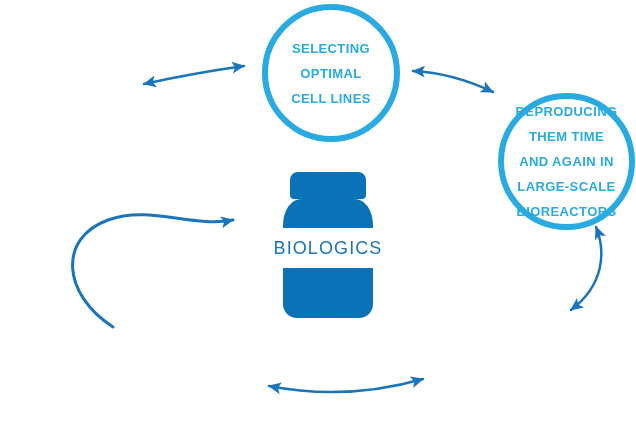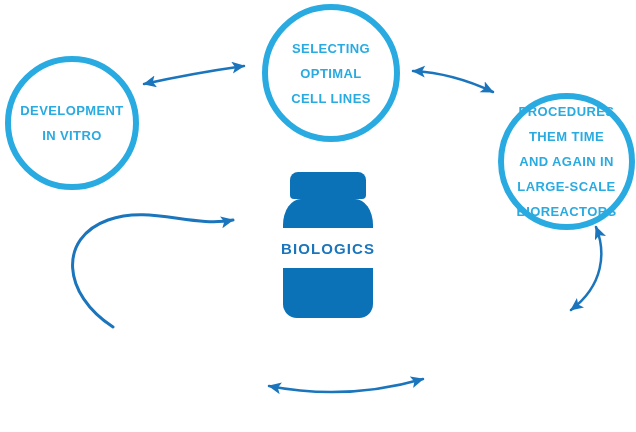--- a/index.html
+++ b/index.html
@@ -40,21 +40,21 @@
     position:absolute;left:0;top:27px;width:90px;height:119px;
     background:var(--bottle-blue,#0C72B8);
     border-radius:18px 18px 14px 14px / 26px 26px 14px 14px;
   }
   .bottle-band{
     position:absolute;left:-1px;top:56px;width:92px;height:40px;
     background:#fff;display:flex;align-items:center;justify-content:center;
   }
   .bottle-band span{
     color:var(--dark-blue,#1B75BC);
-    font-weight:bold;font-size:15px;letter-spacing:1.1px;text-align:right;
+    font-weight:normal;font-size:18px;letter-spacing:1.1px;text-align:right;
   }
 </style>
 </head>
 <body>
 
 <div class="stage">
 
   <svg class="arrows" viewBox="0 0 636 432" xmlns="http://www.w3.org/2000/svg">
     <defs>
       <marker id="ah" markerUnits="userSpaceOnUse" markerWidth="16" markerHeight="14" refX="12" refY="6" orient="auto-start-reverse">
@@ -67,27 +67,23 @@
     <path class="shaft" d="M269,386 Q346,401 423,379" stroke-width="2.5" marker-start="url(#ah)" marker-end="url(#ah)"></path>
     <path class="shaft" d="M113,327 C62,294 58,238 108,220 C150,205 192,228 233,220" stroke-width="3" marker-end="url(#ah)"></path>
   </svg>
 
   <div class="node ring-light" style="left:262px;top:4px;width:138px;height:138px;">
     <span class="node-label">SELECTING
 OPTIMAL
 CELL LINES</span>
   </div>
 
-  <div class="node ring-light" style="left:5px;top:56px;width:134px;height:134px;">
-    <span class="node-label">DEVELOPMENT
-IN VITRO</span>
-  </div>
 
   <div class="node ring-light" style="left:498px;top:93px;width:137px;height:137px;">
-    <span class="node-label">PROCEDURES
+    <span class="node-label">REPRODUCING
 THEM TIME
 AND AGAIN IN
 LARGE-SCALE
 BIOREACTORS</span>
   </div>
 
 
 
   <div class="bottle">
     <div class="bottle-cap"></div>

